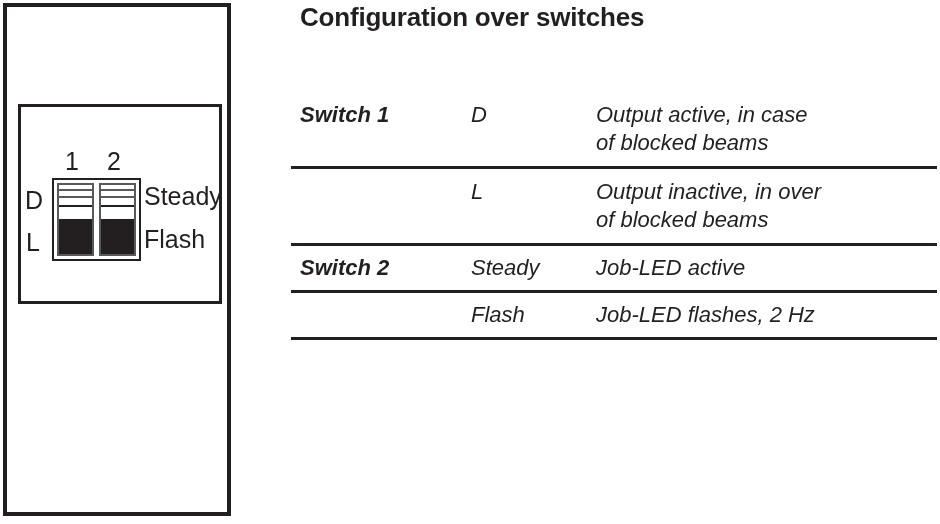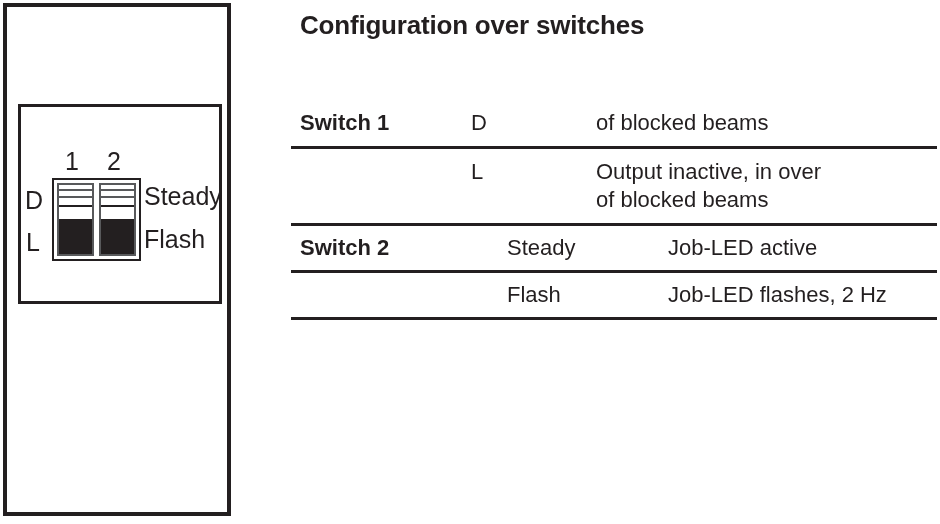--- a/index.html
+++ b/index.html
@@ -115,21 +115,21 @@
   }
   .dip-lever {
     flex: 1 1 auto;
     background: #231f20;
   }
 
   
   #content {
     position: absolute;
     left: 291px;
-    top: 8px;
+    top: 0;
     width: 649px;
     height: 384px;
   }
 
   #page-title {
     position: absolute;
     left: 9px;
     top: 2px;
     font-size: 26px;
     line-height: 30px;
@@ -142,20 +142,21 @@
   #spec-table {
     position: absolute;
     left: 0;
     top: 92px;
     width: 646px;
   }
   .spec-row {
     position: relative;
     display: flex;
     align-items: flex-start;
+    font-style: italic;
   }
   .rule {
     height: 3px;
     background: #231f20;
     width: 646px;
   }
   .cell-switch {
     width: 180px;
     flex: 0 0 180px;
     padding-left: 9px;
@@ -176,21 +177,21 @@
     white-space: nowrap;
   }
   .cell-desc {
     flex: 1 1 auto;
     font-size: 22px;
     line-height: 28px;
     font-weight: 400;
     color: #231f20;
   }
   .row-2line { padding-top: 9px; padding-bottom: 9px; }
-  .row-1line { padding-top: 8px; padding-bottom: 8px; gap: 36px; }
+  .row-1line { padding-top: 8px; padding-bottom: 8px; }
   .desc-line { display: block; }
 </style>
 </head>
 <body>
 
 <div id="device-panel">
 
   <div id="switch-plate"></div>
 
   <div class="slider-number" id="slider-number-1">1</div>
@@ -220,20 +221,21 @@
 <div id="content">
 
   <div id="page-title">Configuration over switches</div>
 
   <div id="spec-table">
 
     <div class="spec-row row-2line">
       <div class="cell-switch">Switch 1</div>
       <div class="cell-setting">D</div>
       <div class="cell-desc">
+        <span class="desc-line">Output active, in case</span>
         <span class="desc-line">of blocked beams</span>
       </div>
     </div>
     <div class="rule"></div>
 
     <div class="spec-row row-2line">
       <div class="cell-switch"></div>
       <div class="cell-setting">L</div>
       <div class="cell-desc">
         <span class="desc-line">Output inactive, in over</span>

